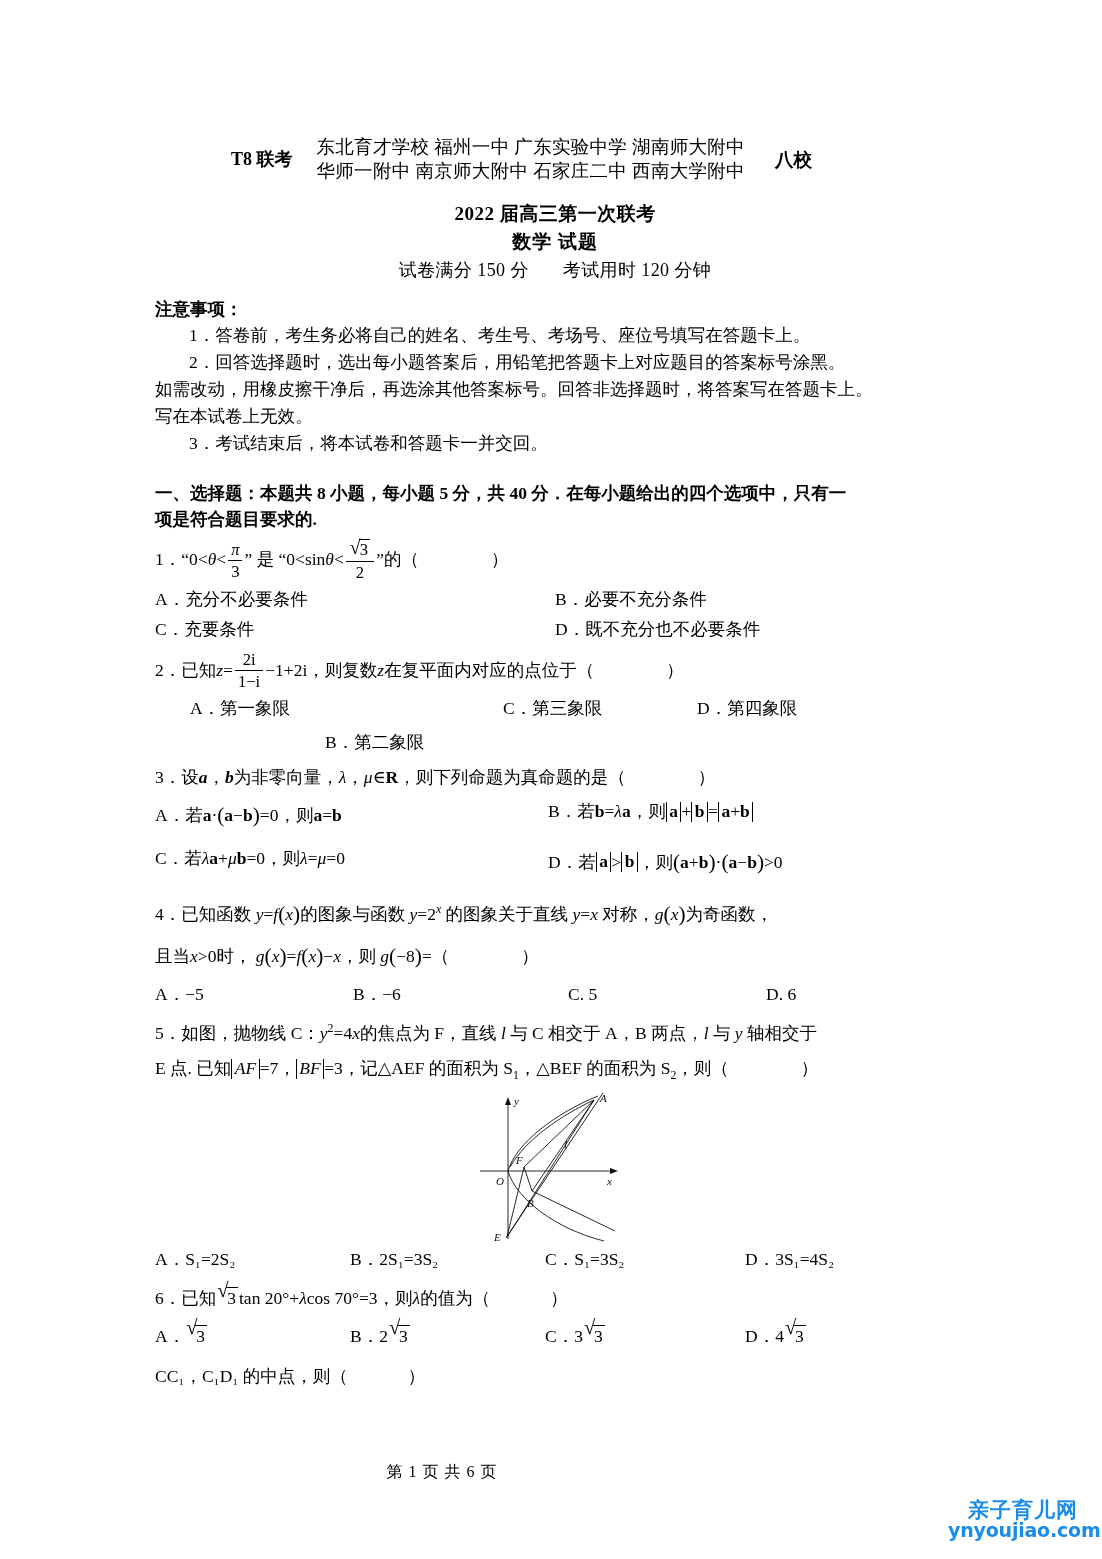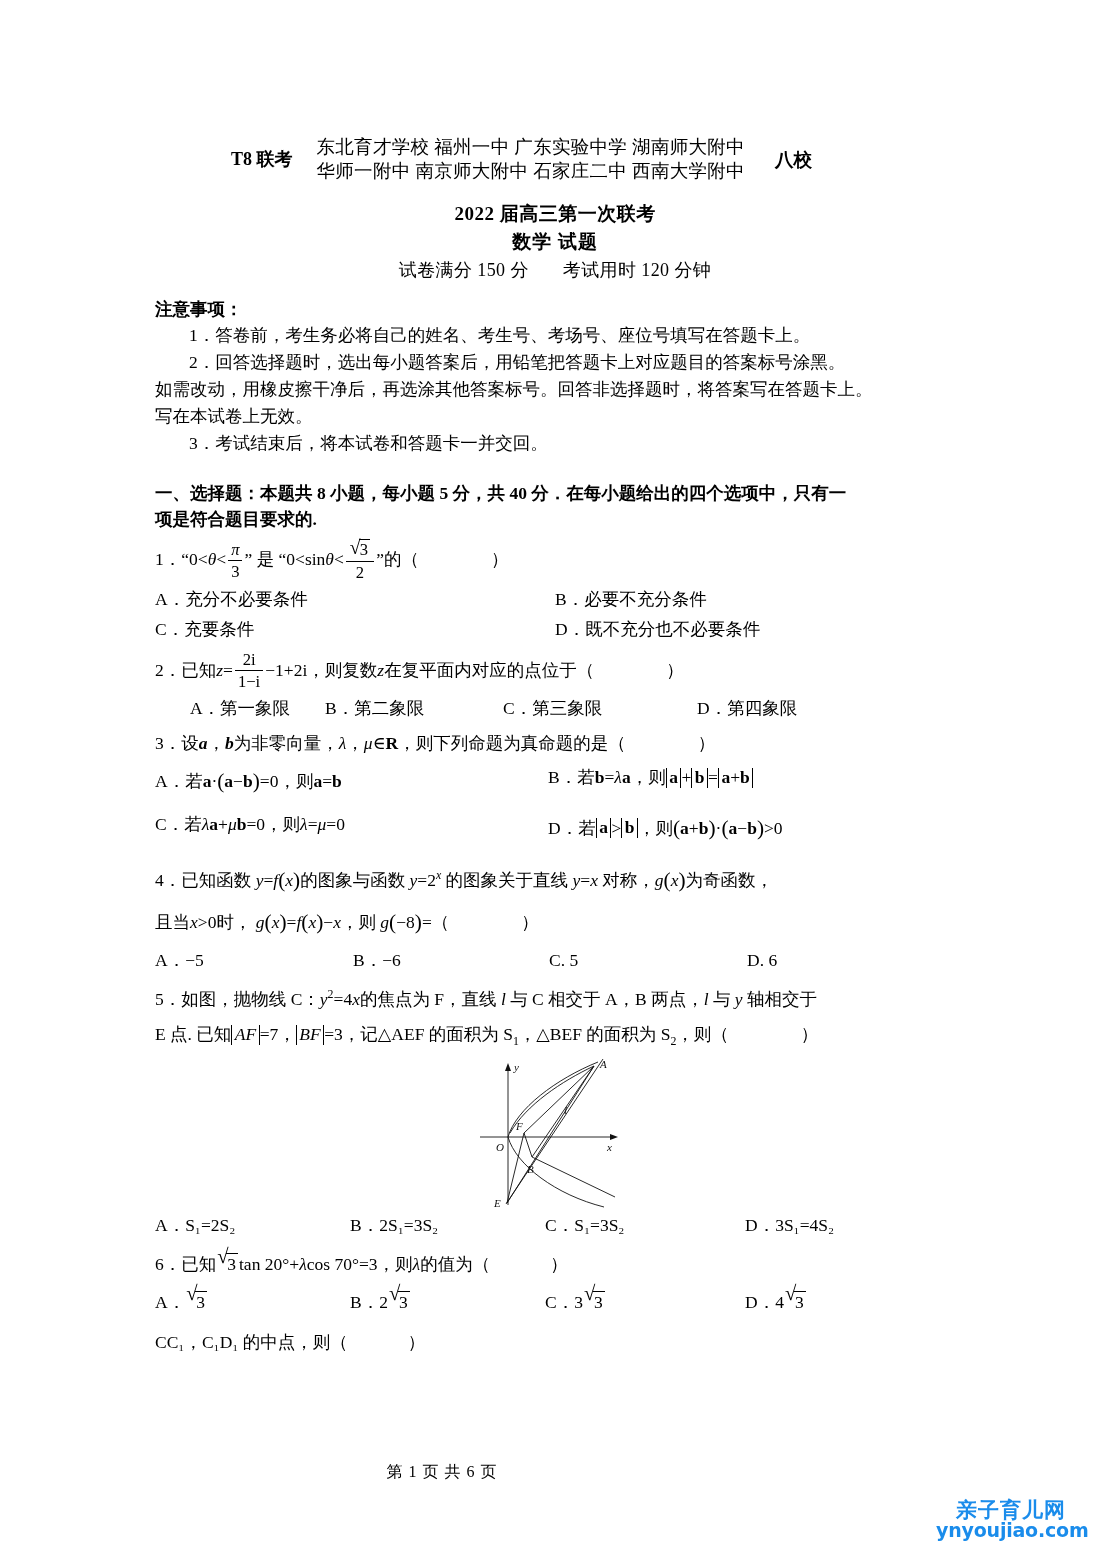--- a/index.html
+++ b/index.html
@@ -113,25 +113,25 @@
   .q-tall { line-height: 2.0; }
   .opts {
     display: flex;
     font-size: 17.5px;
     line-height: 1.6;
     margin-top: 2px;
   }
   .opts.two > div { width: 50%; }
   .opts.two-wide > div:first-child { width: 393px; }
   .opts.four > div:nth-child(1) { width: 170px; text-align: center; }
-  .opts.four > div:nth-child(2) { width: 178px; }
+  .opts.four > div:nth-child(2) { width: 178px; margin-top: 34px; }
   .opts.four > div:nth-child(3) { width: 194px; }
   .opts.four-a > div:nth-child(1) { width: 198px; }
   .opts.four-a > div:nth-child(2) { width: 196px; }
-  .opts.four-a > div:nth-child(3) { width: 198px; }
+  .opts.four-a > div:nth-child(3) { width: 198px; margin-left: 19px; }
   .opts.four-b > div:nth-child(1) { width: 195px; }
   .opts.four-b > div:nth-child(2) { width: 195px; }
   .opts.four-b > div:nth-child(3) { width: 200px; }
   .opts.tallrow { line-height: 2.1; }
 
   .blank { display: inline-block; width: 72px; }
   .blank-s { display: inline-block; width: 60px; }
 
   
   .mi { font-family: "Liberation Serif", serif; font-style: italic; }
@@ -209,21 +209,21 @@
     position: absolute;
     left: 0;
     top: 1462px;
     width: 884px;
     text-align: center;
     font-size: 16px;
     letter-spacing: 1px;
   }
   .watermark {
     position: absolute;
-    right: 16px;
+    right: 4px;
     top: 1500px;
     width: 150px;
     text-align: center;
     font-family: "DejaVu Sans", sans-serif;
     line-height: 1.0;
     user-select: none;
   }
   .wm-cn {
     font-size: 21px;
     font-weight: bold;

